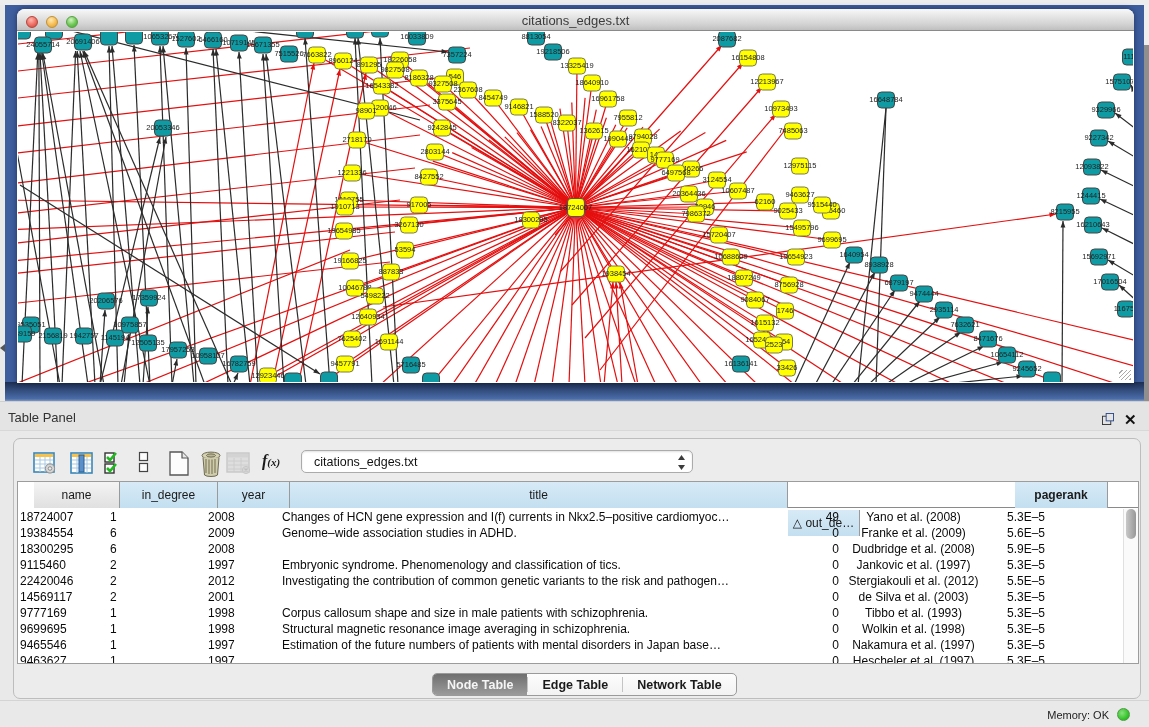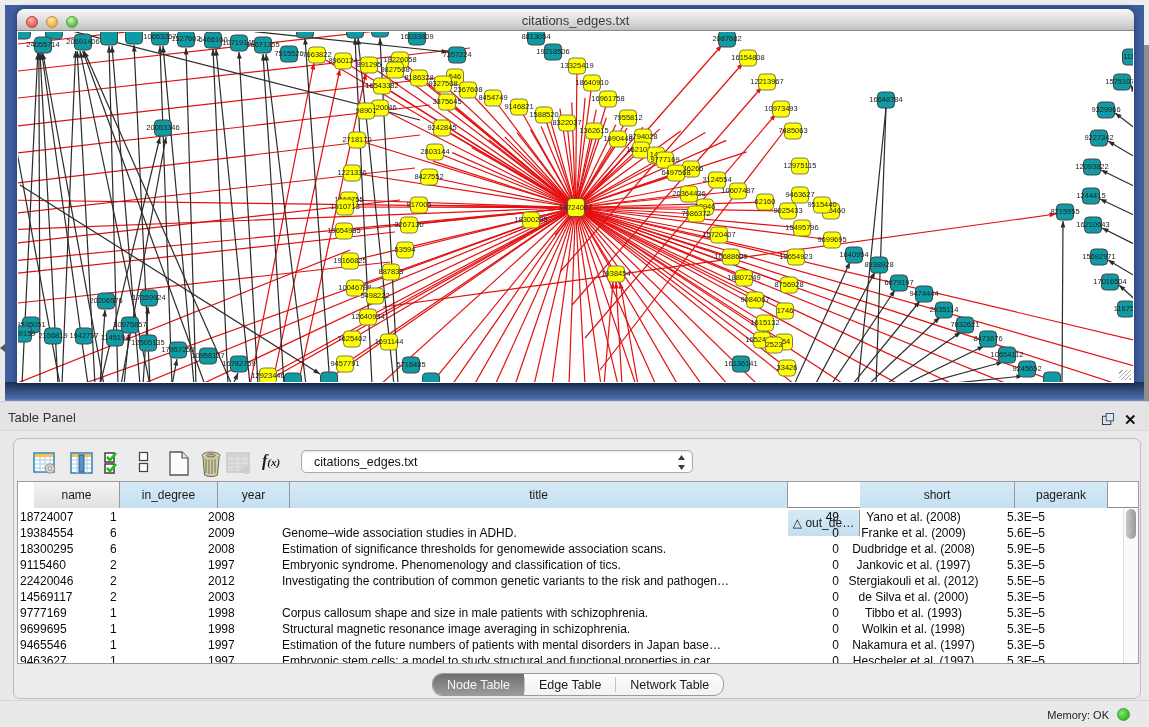--- a/index.html
+++ b/index.html
@@ -41,21 +41,21 @@
 #th0{background:linear-gradient(#f4f4f4,#e0e0e0);}
 #tbody{position:absolute;left:0;top:27px;width:100%;height:156px;overflow:hidden;}
 .tr{position:relative;height:16px;font-size:12px;color:#0a0a0a;white-space:nowrap;}
 .tr div{position:absolute;top:0;line-height:16px;overflow:hidden;}
 .c0{left:2px;width:84px;} .c1{left:92px;width:90px;} .c2{left:190px;width:66px;}
 .c3{left:264px;width:490px;} .c4{left:759px;width:62px;text-align:right;}
 .c5{left:810px;width:171px;text-align:center;} .c6{left:989px;width:90px;}
 #vscroll{position:absolute;left:1105px;top:27px;width:15px;height:154px;background:#fafafa;border-left:1px solid #e0e0e0;}
 #vthumb{position:absolute;left:2px;top:0px;width:10px;height:30px;background:linear-gradient(90deg,#c8c8c8,#989898);border-radius:5px;}
 
-#tabs{position:absolute;left:418px;top:234px;height:23px;display:flex;border:1px solid #9a9a9a;border-radius:10px;overflow:hidden;background:linear-gradient(#fdfdfd,#f2f2f2);}
+#tabs{position:absolute;left:418px;top:234px;height:23px;display:flex;border:1px solid #9a9a9a;border-radius:5px;overflow:hidden;background:linear-gradient(#fdfdfd,#f2f2f2);font-weight:bold;}
 .tab{font-size:12.5px;line-height:22px;padding:0 14px;color:#1a1a1a;}
 #tab-sel{background:linear-gradient(#6f6f6f,#9b9b9b);color:#f5f5f5;}
 .tsep{width:1px;background:#c4c4c4;margin:3px 0;}
 
 #status{position:absolute;left:0;top:299px;width:100%;height:27px;background:#e9e9e9;border-top:1px solid #d4d4d4;padding-left:44px;}
 #status span{position:absolute;right:40px;top:8px;font-size:11px;color:#222;}
 #memdot{position:absolute;right:19px;top:7px;width:13px;height:13px;border-radius:50%;background:radial-gradient(circle at 4px 4px,#8ae07e,#35c62b 60%,#20a01a);border:1px solid #4d9a43;}
 .nl{font-size:7.5px;fill:#222;text-anchor:middle;font-family:"Liberation Sans",sans-serif;}
 .re{stroke:#e40f0f;stroke-width:1.2;fill:none;}
 .be{stroke:#2b2b2b;stroke-width:1.2;fill:none;}
@@ -748,46 +748,45 @@
             <path d="M4.5 15L8 10H1z" fill="#3c3c3c"></path>
           </svg>
         </div>
    <div id="tbl">
      <div id="thead">
        <div class="th" id="th0" style="left:0px;width:86px;">name</div>
        <div class="th" style="left:86px;width:98px;">in_degree</div>
        <div class="th" style="left:184px;width:72px;">year</div>
        <div class="th" style="left:256px;width:498px;">title</div>
        <div class="th" style="left:754px;width:72px;margin-top:28px;">△ out_de…</div>
-       <div class="th" style="left:826px;width:155px;">short</div>
-       <div class="th" style="left:981px;width:93px;">pagerank</div>
+       <div class="th" style="left:981px;width:93px;font-weight:bold;">pagerank</div>
      </div>
      <div id="tbody">
 <div class="tr">
               <div class="c0">18724007</div>
               <div class="c1">1</div>
               <div class="c2">2008</div>
+              <div class="c3">Changes of HCN gene expression and I(f) currents in Nkx2.5–positive cardiomyoc…</div>
               <div class="c4">49</div>
               <div class="c5">Yano et al. (2008)</div>
               <div class="c6">5.3E–5</div>
             </div>
 <div class="tr">
               <div class="c0">19384554</div>
               <div class="c1">6</div>
               <div class="c2">2009</div>
               <div class="c3">Genome–wide association studies in ADHD.</div>
               <div class="c4">0</div>
               <div class="c5">Franke et al. (2009)</div>
               <div class="c6">5.6E–5</div>
             </div>
 <div class="tr">
               <div class="c0">18300295</div>
               <div class="c1">6</div>
               <div class="c2">2008</div>
-              <div class="c3">Estimation of significance thresholds for genomewide association scans.</div>
               <div class="c4">0</div>
               <div class="c5">Dudbridge et al. (2008)</div>
               <div class="c6">5.9E–5</div>
             </div>
 <div class="tr">
               <div class="c0">9115460</div>
               <div class="c1">2</div>
               <div class="c2">1997</div>
               <div class="c3">Embryonic syndrome. Phenomenology and classification of tics.</div>
               <div class="c4">0</div>
@@ -799,23 +798,23 @@
               <div class="c1">2</div>
               <div class="c2">2012</div>
               <div class="c3">Investigating the contribution of common genetic variants to the risk and pathogen…</div>
               <div class="c4">0</div>
               <div class="c5">Stergiakouli et al. (2012)</div>
               <div class="c6">5.5E–5</div>
             </div>
 <div class="tr">
               <div class="c0">14569117</div>
               <div class="c1">2</div>
-              <div class="c2">2003</div>
+              <div class="c2">2001</div>
               <div class="c4">0</div>
-              <div class="c5">de Silva et al. (2000)</div>
+              <div class="c5">de Silva et al. (2003)</div>
               <div class="c6">5.3E–5</div>
             </div>
 <div class="tr">
               <div class="c0">9777169</div>
               <div class="c1">1</div>
               <div class="c2">1998</div>
               <div class="c3">Corpus callosum shape and size in male patients with schizophrenia.</div>
               <div class="c4">0</div>
               <div class="c5">Tibbo et al. (1993)</div>
               <div class="c6">5.3E–5</div>
@@ -835,21 +834,20 @@
               <div class="c2">1997</div>
               <div class="c3">Estimation of the future numbers of patients with mental disorders in Japan base…</div>
               <div class="c4">0</div>
               <div class="c5">Nakamura et al. (1997)</div>
               <div class="c6">5.3E–5</div>
             </div>
 <div class="tr">
               <div class="c0">9463627</div>
               <div class="c1">1</div>
               <div class="c2">1997</div>
-              <div class="c3">Embryonic stem cells: a model to study structural and functional properties in car…</div>
               <div class="c4">0</div>
               <div class="c5">Hescheler et al. (1997)</div>
               <div class="c6">5.3E–5</div>
             </div>
      </div>
      <div id="vscroll">
             <div id="vthumb"></div>
           </div>
    </div>
    <div id="tabs">

